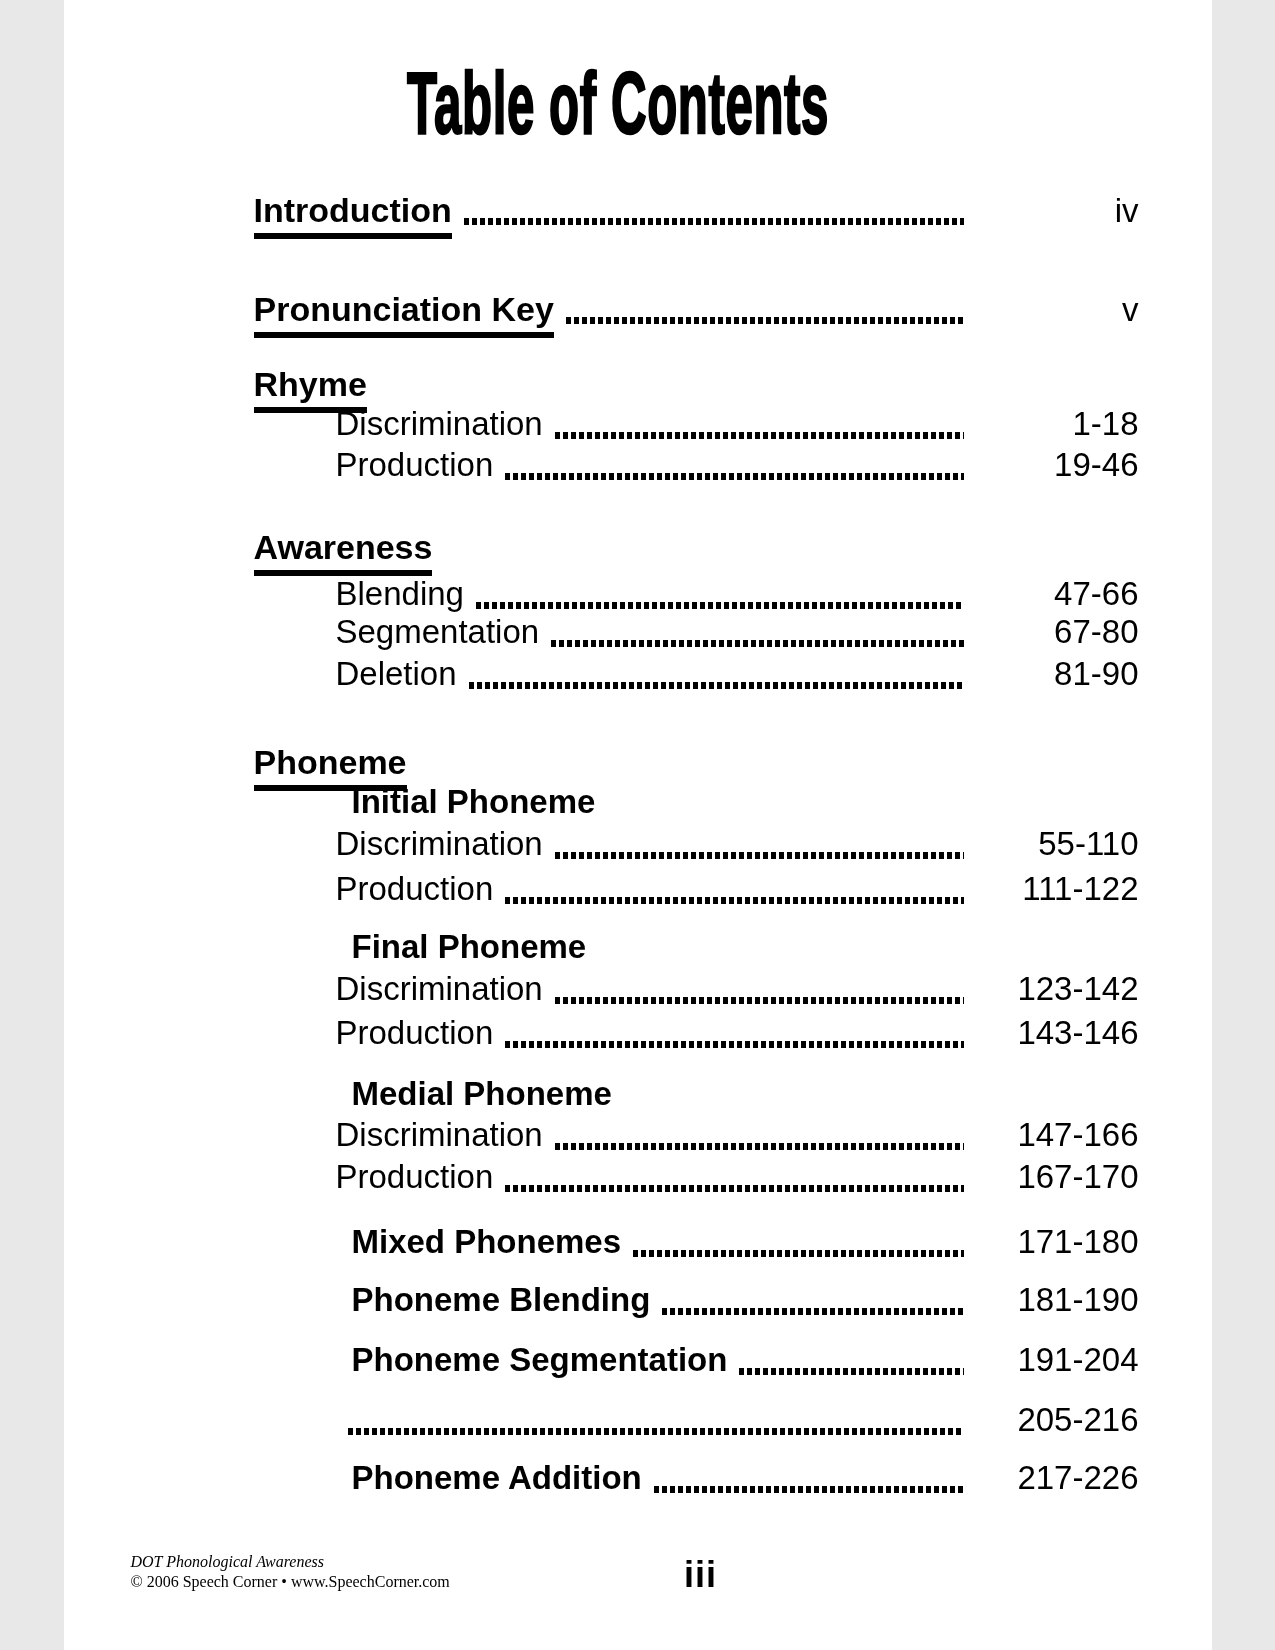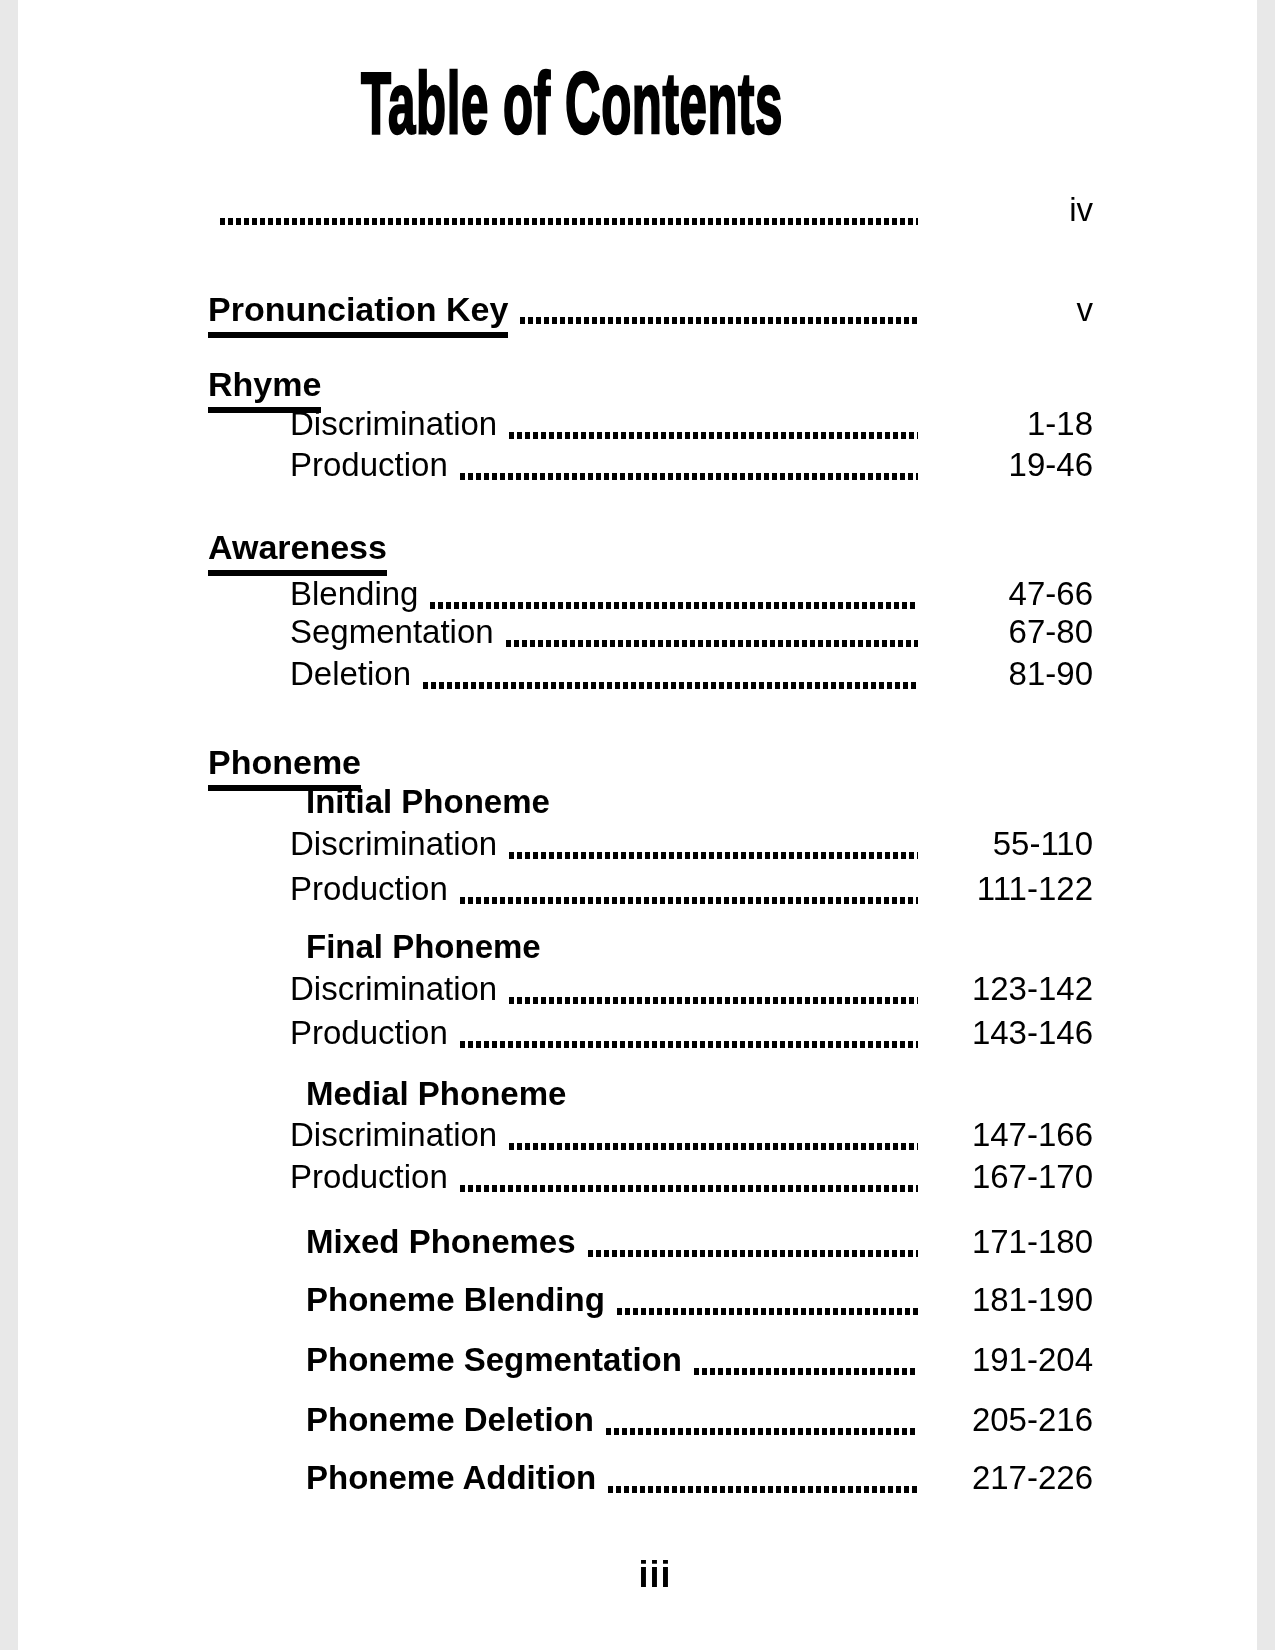--- a/index.html
+++ b/index.html
@@ -1,18 +1,18 @@
 <!DOCTYPE html>
 <html><head>
 <meta charset="utf-8">
 <style>
   html,body{margin:0;padding:0;background:#e8e8e8;}
   .page{
     position:relative;
-    width:1239px;height:1650px;
+    width:1148px;height:1650px;
     margin:0 auto;
     background:#ffffff;
     color:#000;
     font-family:"Liberation Sans",sans-serif;
     overflow:hidden;
   }
   .title{
     position:absolute;
     left:343px;top:57px;
     font-size:88px;
@@ -75,20 +75,21 @@
 </head>
 <body>
 
 <div class="page">
 
   <div class="title">Table of Contents</div>
 
   <div class="toc">
 
     <div class="row" style="top:189px">
+      <span class="lbl hl">Introduction</span>
       <span class="leader"></span>
       <span class="pg">iv</span>
     </div>
 
     <div class="row" style="top:288px">
       <span class="lbl hl">Pronunciation Key</span>
       <span class="leader"></span>
       <span class="pg">v</span>
     </div>
 
@@ -194,29 +195,32 @@
       <span class="pg">181-190</span>
     </div>
 
     <div class="row sub" style="top:1339px">
       <span class="lbl b">Phoneme Segmentation</span>
       <span class="leader"></span>
       <span class="pg">191-204</span>
     </div>
 
     <div class="row sub" style="top:1399px">
-      <span class="lbl b">Phoneme Deletion</span>
       <span class="leader"></span>
       <span class="pg">205-216</span>
     </div>
 
     <div class="row sub" style="top:1457px">
       <span class="lbl b">Phoneme Addition</span>
       <span class="leader"></span>
       <span class="pg">217-226</span>
     </div>
 
   </div>
 
+  <div class="footer">
+    <div class="l1">DOT Phonological Awareness</div>
+    <div class="l2">© 2006 Speech Corner • www.SpeechCorner.com</div>
+  </div>
 
   <div class="pagenum">iii</div>
 
 </div>
 
 </body></html>

